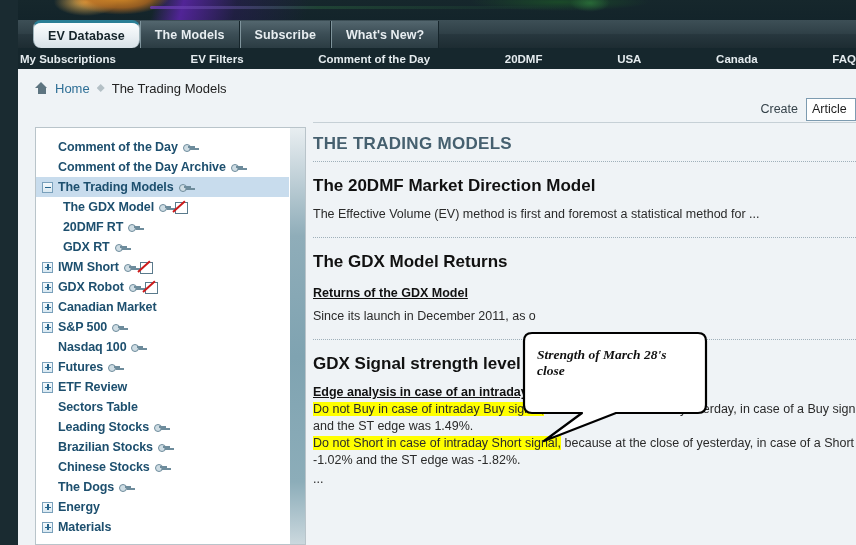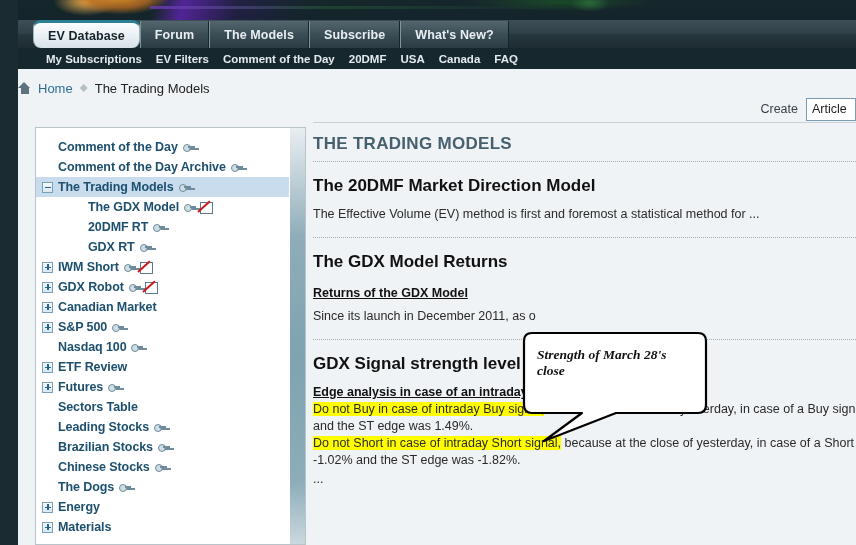--- a/index.html
+++ b/index.html
@@ -96,41 +96,43 @@
   }
 
   
   .subnav {
     position: absolute;
     left: 0; top: 48px;
     width: 856px; height: 21px;
     background: #16272d;
     display: flex;
     align-items: center;
-    padding-left: 46px;
+    padding-left: 20px;
     gap: 14px;
     z-index: 5;
+    justify-content: space-between;
   }
   .subnav a {
     color: #e4ebee;
     font-size: 11.5px;
     font-weight: bold;
     text-decoration: none;
     white-space: nowrap;
     cursor: pointer;
   }
 
   
   .breadcrumb {
     position: absolute;
     left: 18px; top: 69px;
     width: 750px; height: 38px;
     background: #eff3f6;
     display: flex;
     align-items: center;
+    padding-left: 17px;
     gap: 7px;
     z-index: 3;
   }
   .home-icon {
     width: 13px; height: 12px;
     position: relative;
     display: inline-block;
   }
   .home-icon::before {
     content: "";
@@ -227,21 +229,21 @@
     white-space: nowrap;
   }
   .tree-item.selected { background: #c8dced; }
   .tree-label {
     font-size: 12.5px;
     font-weight: bold;
     color: #1d4f6e;
     letter-spacing: -.1px;
   }
   .tree-item.lvl1 { padding-left: 6px; }
-  .tree-item.lvl2 { padding-left: 27px; margin-left: 25px; }
+  .tree-item.lvl2 { padding-left: 27px; }
 
   .toggle {
     width: 11px; height: 11px;
     border: 1px solid #79a0bb;
     background: linear-gradient(180deg, #f4f9fc, #d9e8f1);
     position: relative;
     flex: 0 0 auto;
     cursor: pointer;
   }
   .toggle::before {
@@ -396,21 +398,20 @@
 <div id="app">
 
   <div class="banner">
     <div class="swoosh"></div>
     <div class="glow"></div>
   </div>
 
   <div class="tabstrip">
     <div class="tabs" id="tabs">
         <div class="tab active">EV Database</div>
-        <div class="tab">Forum</div>
         <div class="tab">The Models</div>
         <div class="tab">Subscribe</div>
         <div class="tab">What's New?</div>
       </div>
   </div>
 
   <div class="subnav" id="subnav">
       <a>My Subscriptions</a>
       <a>EV Filters</a>
       <a>Comment of the Day</a>
@@ -486,26 +487,26 @@
           <span class="tree-label">S&amp;P 500</span>
           <span class="key-icon"></span>
         </div>
         <div class="tree-item lvl1">
           <span class="toggle-spacer"></span>
           <span class="tree-label">Nasdaq 100</span>
           <span class="key-icon"></span>
         </div>
         <div class="tree-item lvl1">
           <span class="toggle plus"></span>
+          <span class="tree-label">Futures</span>
+          <span class="key-icon"></span>
+        </div>
+        <div class="tree-item lvl1">
+          <span class="toggle plus"></span>
           <span class="tree-label">ETF Review</span>
-        </div>
-        <div class="tree-item lvl1">
-          <span class="toggle plus"></span>
-          <span class="tree-label">Futures</span>
-          <span class="key-icon"></span>
         </div>
         <div class="tree-item lvl1">
           <span class="toggle-spacer"></span>
           <span class="tree-label">Sectors Table</span>
         </div>
         <div class="tree-item lvl1">
           <span class="toggle-spacer"></span>
           <span class="tree-label">Leading Stocks</span>
           <span class="key-icon"></span>
         </div>

